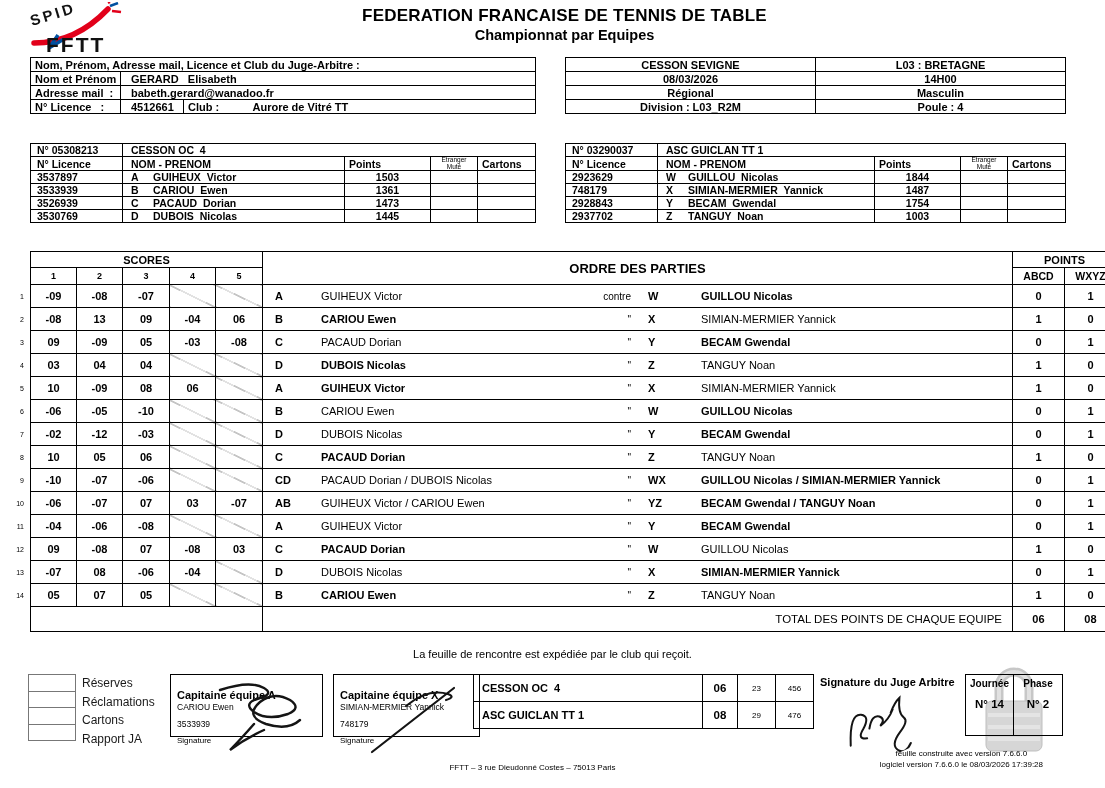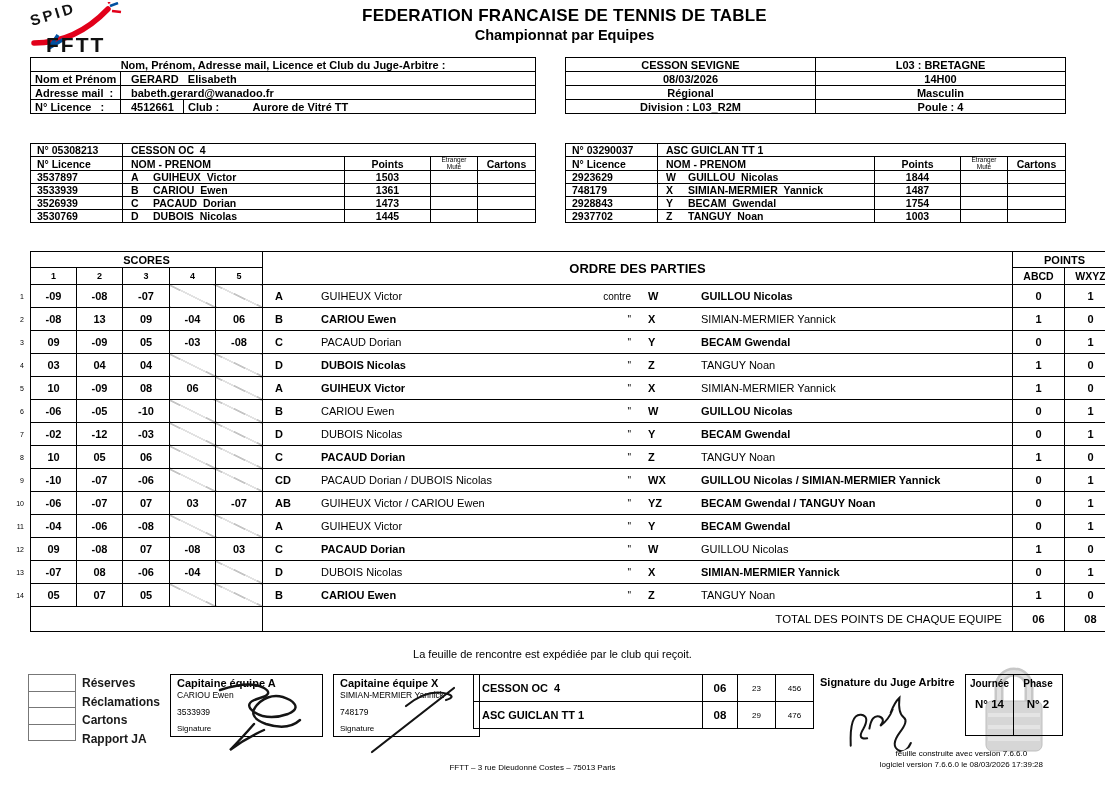--- a/index.html
+++ b/index.html
@@ -7,21 +7,21 @@
   body {
     width:1105px; height:788px; position:relative;
     background:#fff; color:#000;
     font-family:"Liberation Sans","DejaVu Sans",sans-serif;
     overflow:hidden;
   }
   .abs { position:absolute; }
   table { border-collapse:collapse; table-layout:fixed; }
   td,th { border:1px solid #000; padding:0 4px; overflow:hidden; white-space:nowrap; font-weight:bold; }
   .pre { white-space:pre; }
-  .center { text-align:center; }
+  .center { text-align:left; }
 
   
   #title-wrap { left:0; right:0; top:6px; text-align:center;margin-left:24px; }
   #page-title { font-size:17px; font-weight:bold; letter-spacing:.2px; }
   #page-subtitle { font-size:14.5px; font-weight:bold; margin-top:1px; }
 
   
   #judge-table { left:30px; top:57px; width:505px; font-size:11px; }
   #judge-table td { height:14px; }
   #judge-table .val { padding-left:10px;margin-top:16px; }
@@ -66,24 +66,24 @@
   #row-numbers { left:0; top:0; }
   .rownum { position:absolute; left:8px; width:16px; text-align:right; font-size:7px; }
 
   
   #note { left:0; right:0; top:648px; text-align:center; font-size:11px; font-weight:normal; }
 
   
   #check-table { left:28px; top:674px; }
   #check-table td { width:47px; height:16.5px; border:1px solid #777; }
   #check-labels { left:82px; top:674px; font-size:12px; font-weight:normal; color:#1a1a1a; }
-  #check-labels div { height:18.5px; line-height:18.5px;font-weight:bold; }
-
-  
-  .cap-box { top:674px; height:63px; border:1px solid #000; padding:2px 6px; background:transparent; }
+  #check-labels div { height:18.5px; line-height:18.5px; }
+
+  
+  .cap-box { top:674px; height:63px; border:1px solid #000; padding:14px 6px; background:transparent; }
   #cap-0 { left:170px; width:153px; }
   #cap-1 { left:333px; width:147px; }
   .cap-title { font-size:11px; font-weight:bold; }
   .cap-name { font-size:8.5px; margin-top:1px; }
   .cap-lic { font-size:8.5px; margin-top:7px; }
   .cap-sig { font-size:8px; margin-top:7px; }
 
   
   #results-table { left:473px; top:674px; width:340px; }
   #results-table td { height:27px; }

